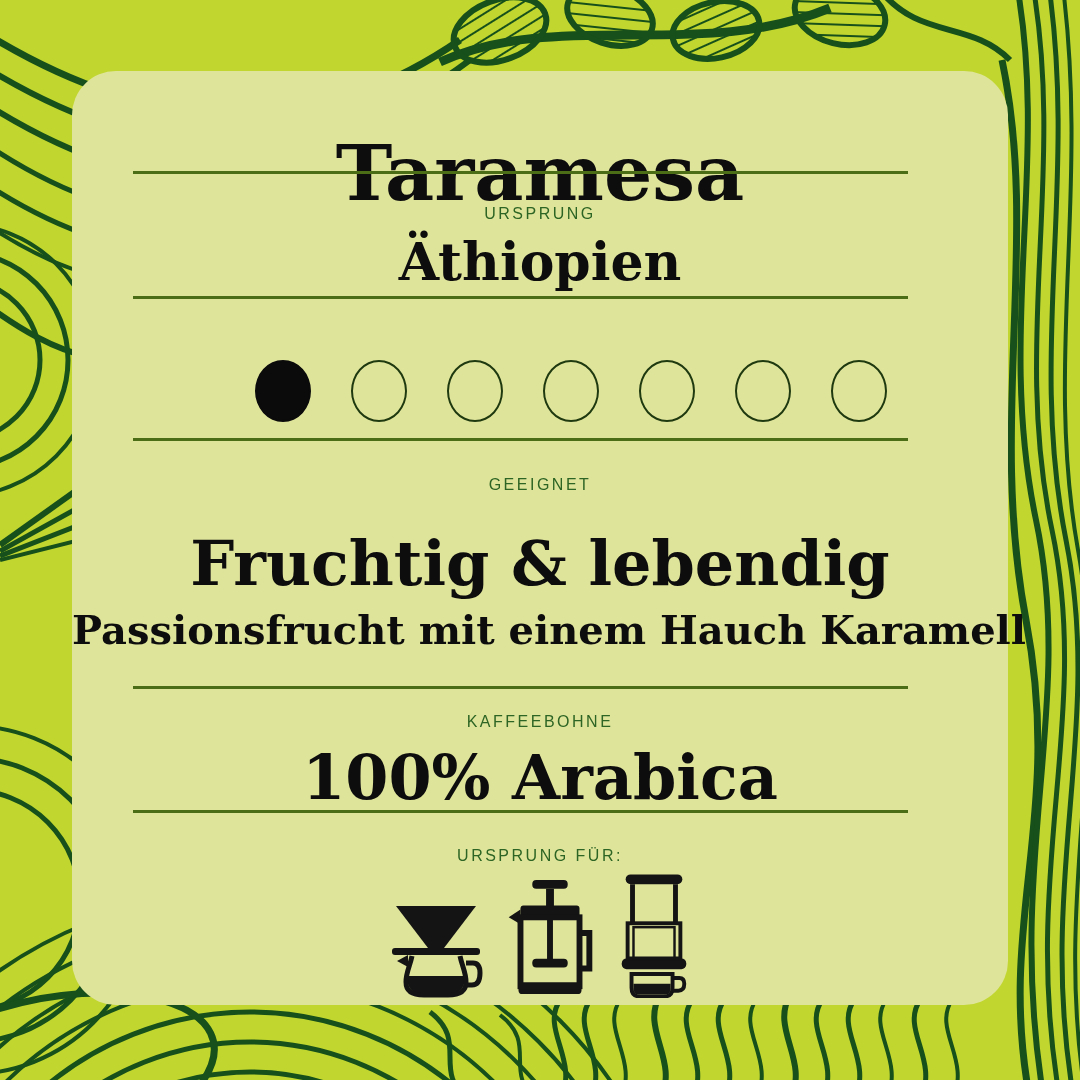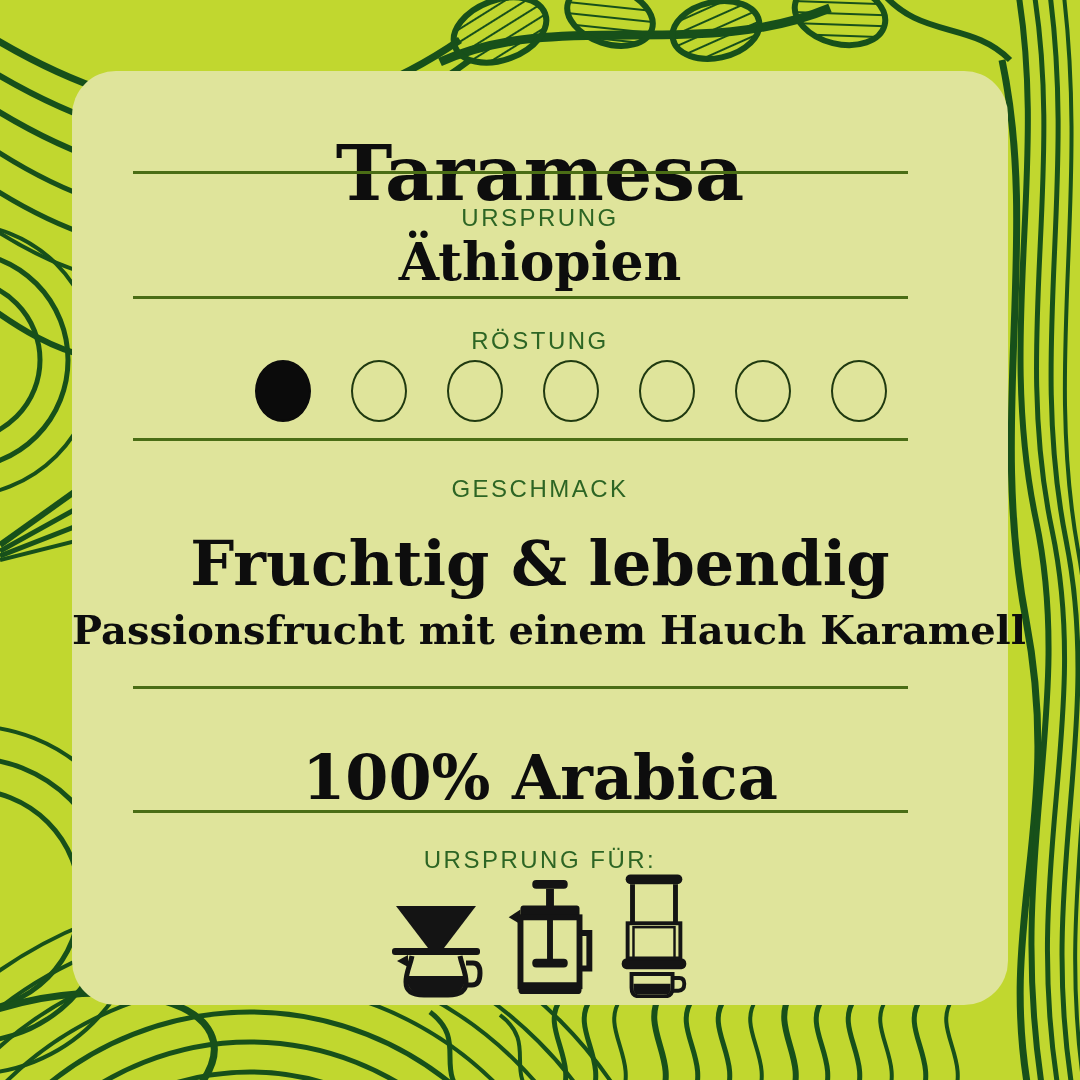--- a/index.html
+++ b/index.html
@@ -18,21 +18,21 @@
   }
   .row{position:absolute;left:0;width:100%;text-align:center;}
   .title{
     top:14px;font-family:"DejaVu Serif",serif;font-weight:bold;
     font-size:76px;line-height:1;color:#0d0d0d;letter-spacing:0px;
   }
   .divider{position:absolute;left:61px;width:775px;height:3px;background:var(--divider,#4a6d15);}
   .d1{top:100px}.d2{top:225px}.d3{top:367px}.d4{top:615px}.d5{top:739px}
   .label{
     position:absolute;left:0;width:100%;text-align:center;
-    color:var(--label,#2d6524);font-size:24px;letter-spacing:2.5px;line-height:1.2;
+    color:var(--label,#2d6524);font-size:16px;letter-spacing:2.5px;line-height:1.2;
   }
   .l-origin{top:133px}.l-roast{top:256px}.l-taste{top:404px}.l-bean{top:641px}.l-suitable{top:775px}
   .value{
     position:absolute;left:0;width:100%;text-align:center;
     font-family:"DejaVu Serif",serif;font-weight:bold;color:#0d0d0d;line-height:1.15;
   }
   .v-origin{top:161px;font-size:52px}
   .v-taste1{top:457px;font-size:62px}
   .v-taste2{top:536px;font-size:40px;white-space:nowrap}
   .v-bean{top:671px;font-size:62px}
@@ -122,37 +122,37 @@
 
   <div class="card">
 
     <h1 class="row title">Taramesa</h1>
     <div class="divider d1"></div>
 
     <div class="label l-origin">URSPRUNG</div>
     <div class="value v-origin">Äthiopien</div>
     <div class="divider d2"></div>
 
-    <div class="label l-roast">RÖSTUNG</div>
     <div class="dots">
         <div class="dot filled"></div>
         <div class="dot"></div>
         <div class="dot"></div>
         <div class="dot"></div>
         <div class="dot"></div>
         <div class="dot"></div>
         <div class="dot"></div>
       </div>
     <div class="divider d3"></div>
 
-    <div class="label l-taste">GESCHMACK</div>
+    <div class="label l-taste">GEEIGNET</div>
     <div class="value v-taste1">Fruchtig &amp; lebendig</div>
     <div class="value v-taste2">Passionsfrucht mit einem Hauch Karamell</div>
     <div class="divider d4"></div>
 
+    <div class="label l-bean">KAFFEEBOHNE</div>
     <div class="value v-bean">100% Arabica</div>
     <div class="divider d5"></div>
 
     <div class="label l-suitable">URSPRUNG FÜR:</div>
 
     <div class="methods">
 
       <svg width="104" height="96" viewBox="0 0 104 96">
         <g fill="#141414">
           <path d="M12,4 H92 L60,46 H44 Z"></path>

